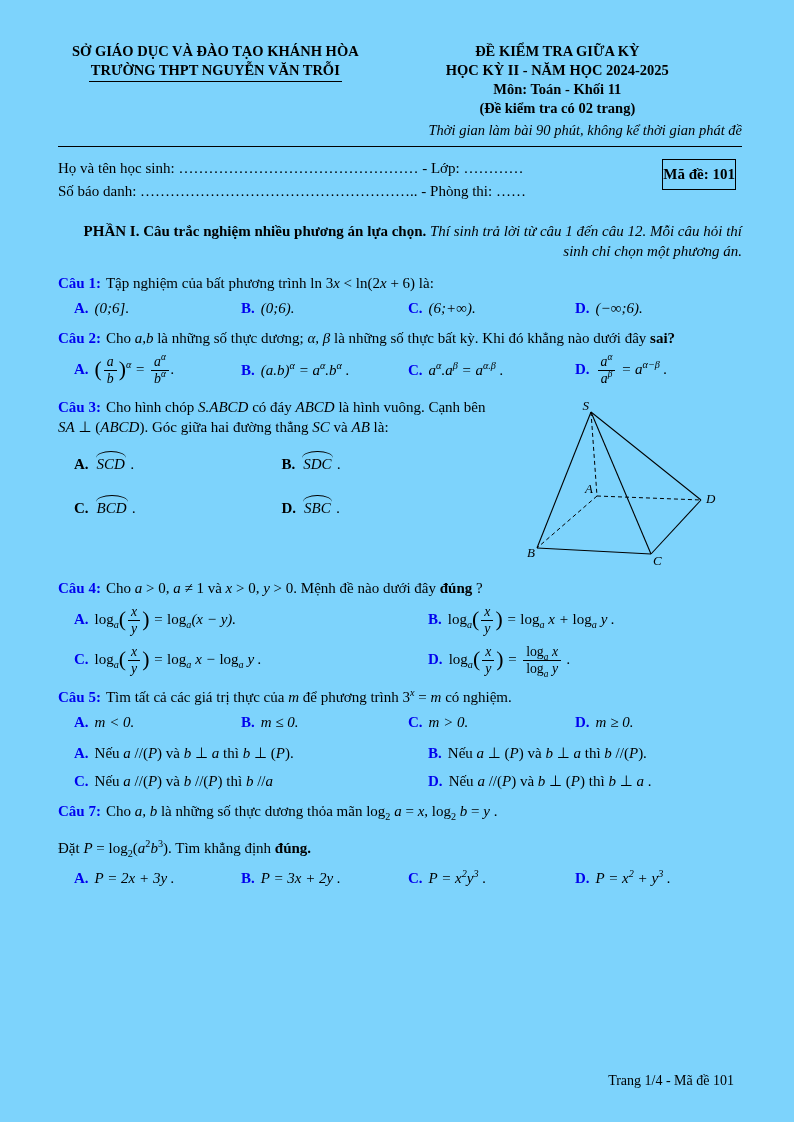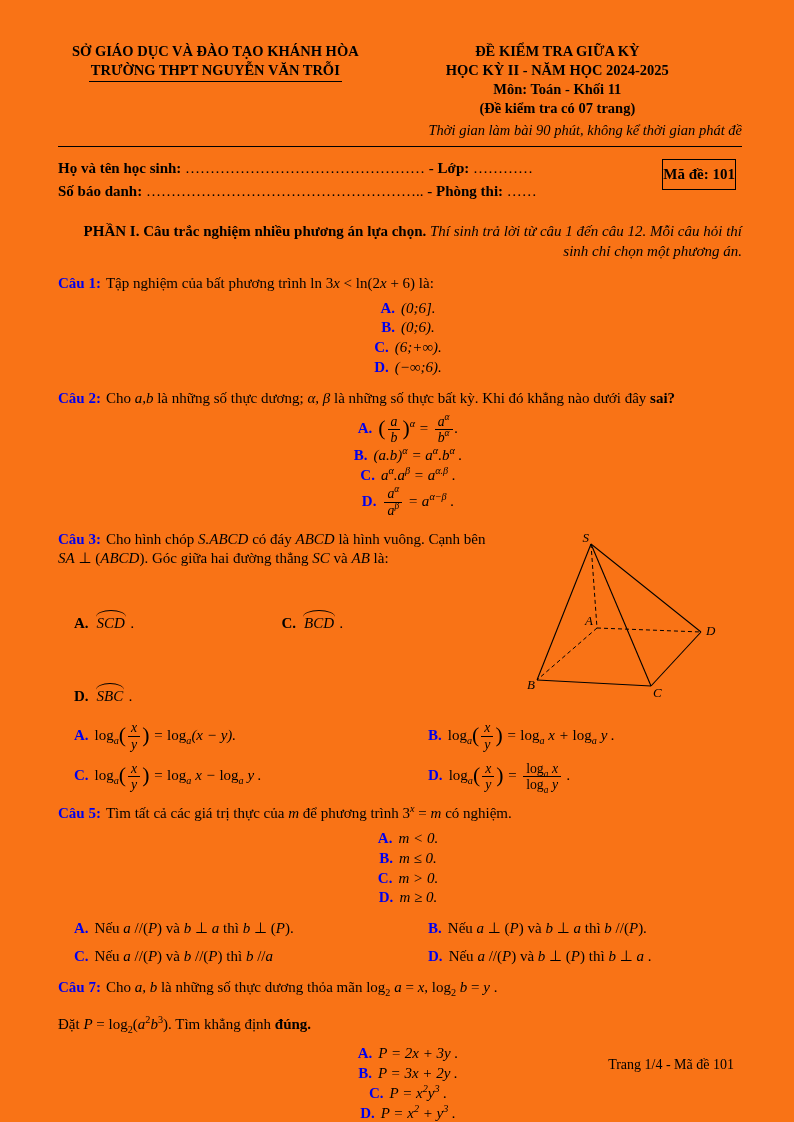--- a/index.html
+++ b/index.html
@@ -1,85 +1,85 @@
 <!DOCTYPE html>
 <html style="--accent: #0000EE;"><head>
 <meta charset="utf-8">
 <style>
   :root { --accent:#0000EE; }
   * { box-sizing:border-box; }
   html,body { margin:0; padding:0; background:#9e9e9e; }
   .page {
-    width:794px; height:1122px; margin:0 auto; background:#f97316;
+    width:794px; height:1122px; margin:0 auto; background:#7dd3fc;
     font-family:"Liberation Serif", serif; font-size:15px; color:#000;
     padding:42px 52px 40px 58px; position:relative; line-height:1.32;
   }
   
   .hdr { display:flex; }
   .hdr-left { width:46%; text-align:center; font-weight:bold; font-size:14.5px; }
   .hdr-left .school { display:inline-block; border-bottom:1.4px solid #000; padding:0 2px 1px; }
   .hdr-right { width:54%; text-align:center; font-weight:bold; font-size:14.5px; }
   .hdr-right .time-note { font-weight:normal; font-style:italic; margin-top:2px; text-align:right; font-size:14.5px; }
   .rule { border-top:1.5px solid #000; margin:6px 0 12px; }
   
   .stu { display:flex; justify-content:space-between; margin-bottom:16px; }
   .stu p { margin:0 0 4px; }
-  .stu b { font-weight:bold; }
+  .stu b { font-weight:normal; }
   .stu-box { border:1.5px solid #000; padding:5px 0; font-weight:bold; align-self:flex-start; white-space:nowrap; margin-right:6px; }
   
   .part { margin:2px 0 12px;text-align:right; }
   .part b { font-weight:bold; }
   .part i { font-style:italic; }
   
   .question { margin-bottom:11px; }
   .qtext { margin:0 0 3px; }
   .qlabel { color:var(--accent); font-weight:bold; margin-right:5px; }
   .opts { padding-left:16px; margin:5px 0 2px; }
-  .cols4 { display:flex; align-items:center;flex-direction:column; }
+  .cols4 { display:flex; align-items:center; }
   .cols4 .opt { flex:1; }
   .cols2 { display:grid; grid-template-columns:53% 47%; row-gap:8px; align-items:center; }
   .cols2gap { row-gap:22px; grid-template-columns:50% 50%; }
   .letter { color:var(--accent); font-weight:bold; margin-right:6px; }
   .letter.plain { color:#000; }
   
   .math { font-style:italic; }
   .it { font-style:italic; }
   .rm { font-style:normal; }
   .bold { font-weight:bold;text-align:right; }
   sup,sub { font-size:0.68em; line-height:0; }
   .frac { display:inline-flex; flex-direction:column; align-items:center; vertical-align:middle; margin:0 2px; font-size:0.92em; }
   .frac .num { border-bottom:1px solid currentColor; padding:0 3px; line-height:1.15; }
   .frac .den { padding:0 3px; line-height:1.15; }
   .paren { font-size:1.45em; font-style:normal; vertical-align:-0.1em; line-height:0.9; }
-  .arc { position:relative; font-style:italic; padding:3px 2px 0; display:inline-block;margin-top:28px; }
+  .arc { position:relative; font-style:italic; padding:3px 2px 0; display:inline-block; }
   .arc::before { content:""; position:absolute; left:1px; right:1px; top:-1px; height:6px;
     border-top:1.4px solid currentColor; border-radius:50% 50% 0 0 / 100% 100% 0 0; }
   
   .qrow { display:flex; }
   .qleft { width:63%; }
   .qfig { width:37%; display:flex; justify-content:center; align-items:flex-start; padding-top:2px; }
   .qfig svg text { font-family:"Liberation Serif", serif; font-style:italic; font-size:13px; }
   
-  .footer { position:absolute; right:60px; bottom:48px; font-size:14px; }
+  .footer { position:absolute; right:60px; bottom:32px; font-size:14px; }
 </style>
 </head>
 <body>
 
 <div class="page">
 
   <div class="hdr">
     <div class="hdr-left">
       <div>SỞ GIÁO DỤC VÀ ĐÀO TẠO KHÁNH HÒA</div>
       <div><span class="school">TRƯỜNG THPT NGUYỄN VĂN TRỖI</span></div>
     </div>
     <div class="hdr-right">
       <div>ĐỀ KIỂM TRA GIỮA KỲ</div>
       <div>HỌC KỲ II - NĂM HỌC 2024-2025</div>
       <div>Môn: Toán - Khối 11</div>
-      <div>(Đề kiểm tra có 07 trang)</div>
+      <div>(Đề kiểm tra có 02 trang)</div>
       <div class="time-note">Thời gian làm bài 90 phút, không kể thời gian phát đề</div>
     </div>
   </div>
   <div class="rule"></div>
 
   <div class="stu">
     <div>
       <p>
         <b>Họ và tên học sinh:</b>
         <span>…………………………………………</span>
@@ -134,20 +134,21 @@
     </div>
   </section>
 
   <section class="question qrow">
     <div class="qleft">
       <p class="qtext">
         <span class="qlabel">Câu 3:</span><span>Cho hình chóp <span class="it">S.ABCD</span> có đáy <span class="it">ABCD</span> là hình vuông. Cạnh bên <span class="it">SA</span> ⊥ (<span class="it">ABCD</span>). Góc giữa hai đường thẳng <span class="it">SC</span> và <span class="it">AB</span> là:</span>
       </p>
       <div class="opts cols2 cols2gap" style="margin-top:14px;">
         <span class="opt"><span class="letter plain">A.</span><span class="math"><span class="arc">SCD</span> .</span></span>
+        <span class="opt"><span class="letter plain">B.</span><span class="math"><span class="arc">SDC</span> .</span></span>
         <span class="opt"><span class="letter plain">C.</span><span class="math"><span class="arc">BCD</span> .</span></span>
         <span class="opt"><span class="letter plain">D.</span><span class="math"><span class="arc">SBC</span> .</span></span>
       </div>
     </div>
     <div class="qfig">
       <svg width="205" height="168" viewBox="0 0 205 168">
 
         <line x1="78" y1="12" x2="24" y2="148" stroke="#000" stroke-width="1.1"></line>
         <line x1="78" y1="12" x2="138" y2="154" stroke="#000" stroke-width="1.1"></line>
         <line x1="78" y1="12" x2="188" y2="100" stroke="#000" stroke-width="1.1"></line>
@@ -161,20 +162,23 @@
         <text x="76" y="10" text-anchor="end">S</text>
         <text x="80" y="93" text-anchor="end">A</text>
         <text x="14" y="157" text-anchor="start">B</text>
         <text x="140" y="165" text-anchor="start">C</text>
         <text x="193" y="103" text-anchor="start">D</text>
       </svg>
     </div>
   </section>
 
   <section class="question">
+    <p class="qtext">
+      <span class="qlabel">Câu 4:</span><span>Cho <span class="it">a</span> &gt; 0, <span class="it">a</span> ≠ 1 và <span class="it">x</span> &gt; 0, <span class="it">y</span> &gt; 0.  Mệnh đề nào dưới đây <span class="bold">đúng</span> ?</span>
+    </p>
     <div class="opts cols2">
       <span class="opt"><span class="letter">A.</span><span class="math"><span class="rm">log</span><sub>a</sub><span class="paren">(</span><span><span class="frac">
                 <span class="num">x</span>
                 <span class="den">y</span>
               </span></span><span class="paren">)</span> = <span class="rm">log</span><sub>a</sub>(x − y).</span></span>
       <span class="opt"><span class="letter">B.</span><span class="math"><span class="rm">log</span><sub>a</sub><span class="paren">(</span><span><span class="frac">
                 <span class="num">x</span>
                 <span class="den">y</span>
               </span></span><span class="paren">)</span> = <span class="rm">log</span><sub>a</sub> x + <span class="rm">log</span><sub>a</sub> y .</span></span>
       <span class="opt"><span class="letter">C.</span><span class="math"><span class="rm">log</span><sub>a</sub><span class="paren">(</span><span><span class="frac">

